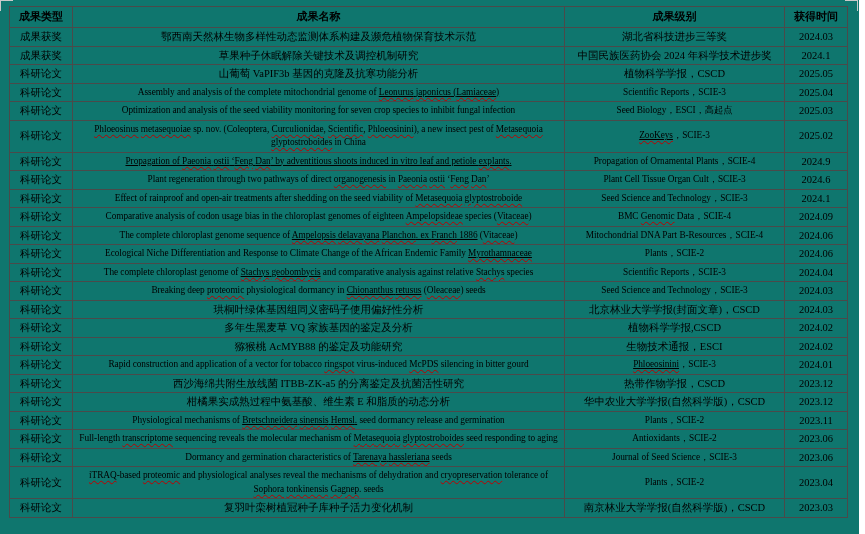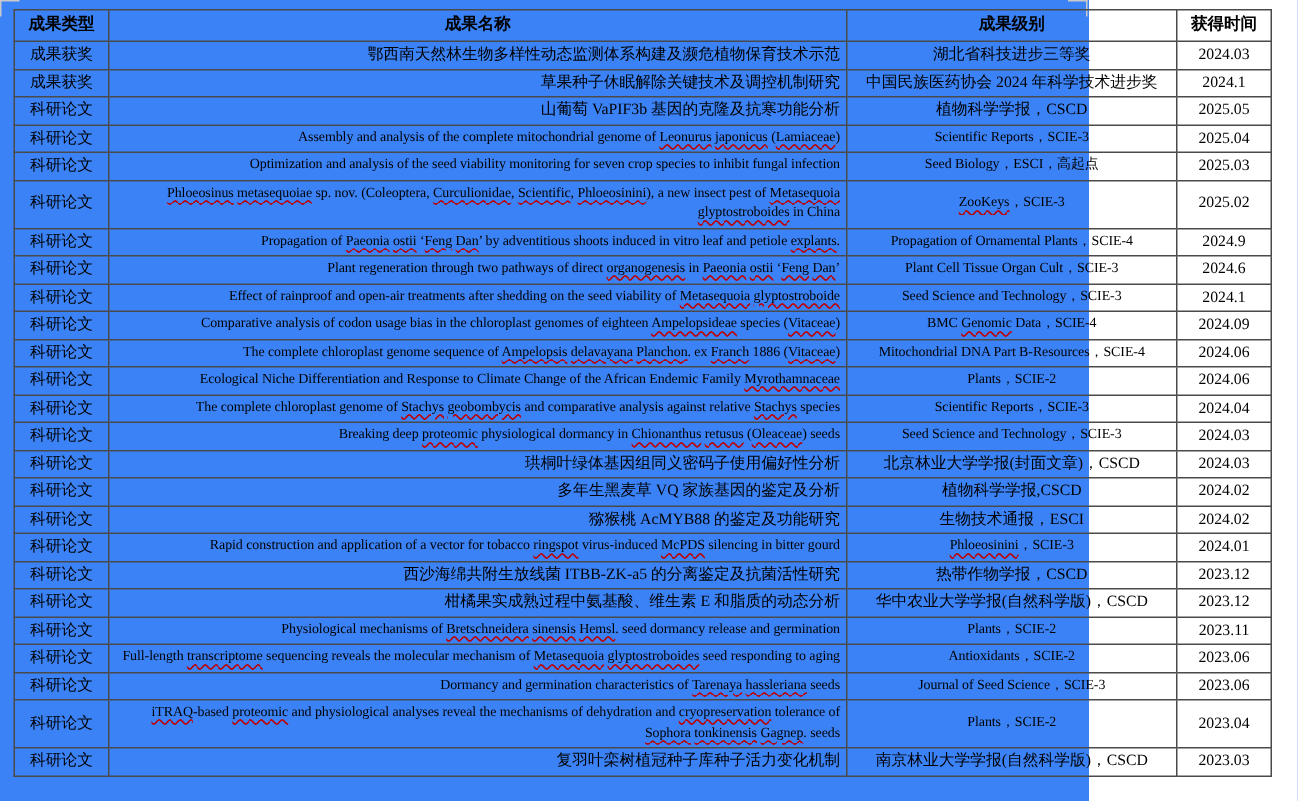--- a/index.html
+++ b/index.html
@@ -4,22 +4,22 @@
 <style>
   html, body {
     margin: 0; padding: 0;
     width: 865px; height: 534px;
     background: #ffffff;
     overflow: hidden;
     font-family: "Liberation Serif", "DejaVu Serif", serif;
   }
   .page {
     position: relative;
-    width: 726px; height: 534px;
-    background: #3b82f6;
+    width: 859px; height: 534px;
+    background: #0f766e;
   }
   
   .crop-mark { position: absolute; pointer-events: none; }
   .crop-tl { left: 0; top: 0; width: 12px; height: 10px;
              border-left: 1px solid #c9c9c9; border-top: 1px solid #c9c9c9; }
   .crop-tr { right: 1px; top: 0; width: 12px; height: 10px;
              border-right: 1px solid #c9c9c9; border-top: 1px solid #c9c9c9; }
 
   table.results {
     position: absolute;
@@ -41,25 +41,25 @@
     text-align: center;
     font-size: 11px;
     height: 16px;
     padding: 2px 2px;
     white-space: nowrap;
   }
   .results tbody tr { height: 18px; }
   .results tbody td { font-size: 10.5px; white-space: nowrap; }
   .results td.latin { font-size: 9.3px; letter-spacing: -0.05px; }
   .col-type, .col-level, .col-date { text-align: center; }
-  .col-name { text-align: right; }
+  .col-name { text-align: center; }
   .results tr.wrap2 { height: 31px; }
   .results tr.wrap2 td.col-name { white-space: normal; }
   
-  .ul { text-decoration-color: #000; text-decoration-thickness: 1px; }
+  .ul { text-decoration: underline; text-decoration-color: #000; text-decoration-thickness: 1px; }
   .wavy {
     text-decoration-line: underline;
     text-decoration-style: wavy;
     text-decoration-color: #c00000;
     text-decoration-thickness: 1px;
     text-underline-offset: 2px;
   }
 </style>
 </head>
 <body>

